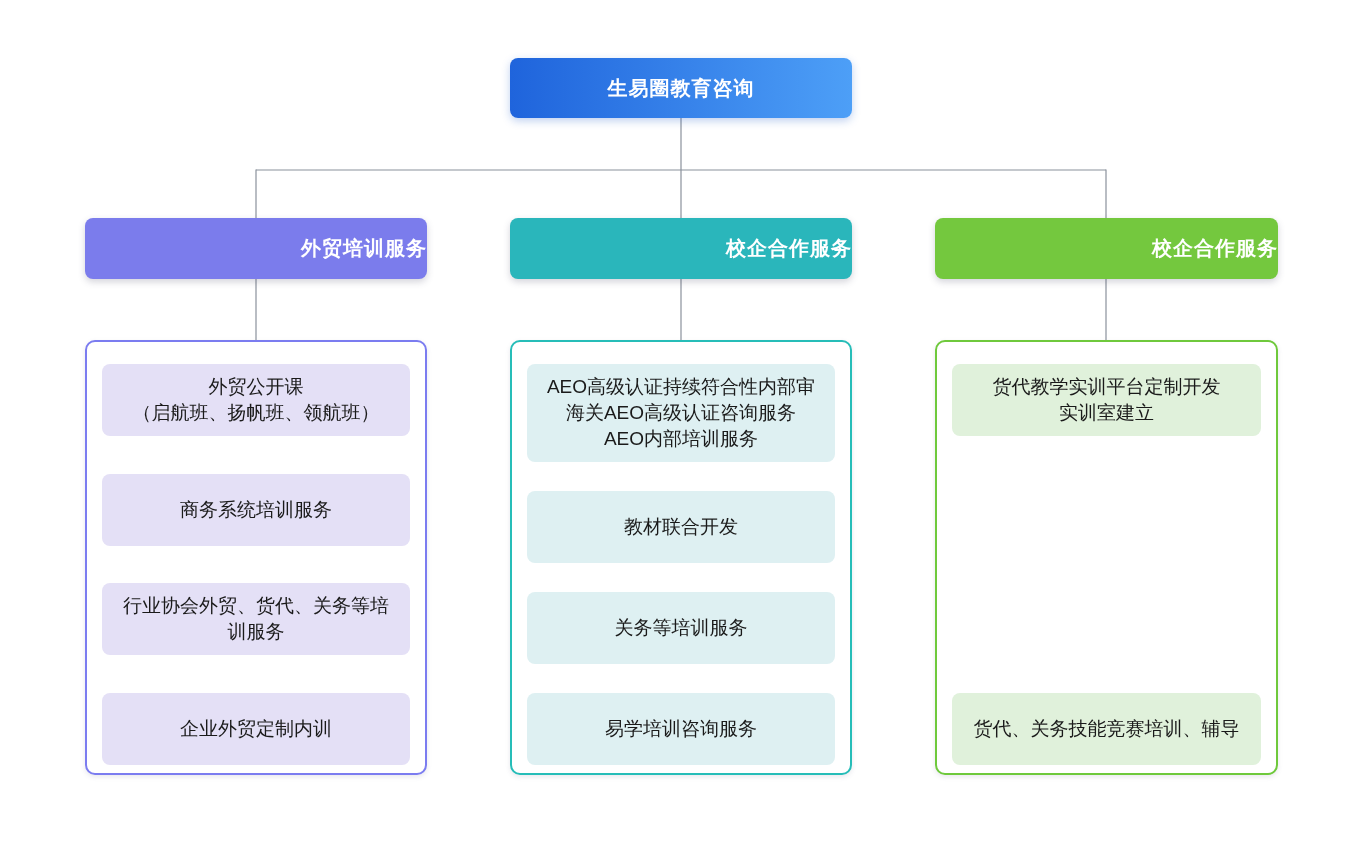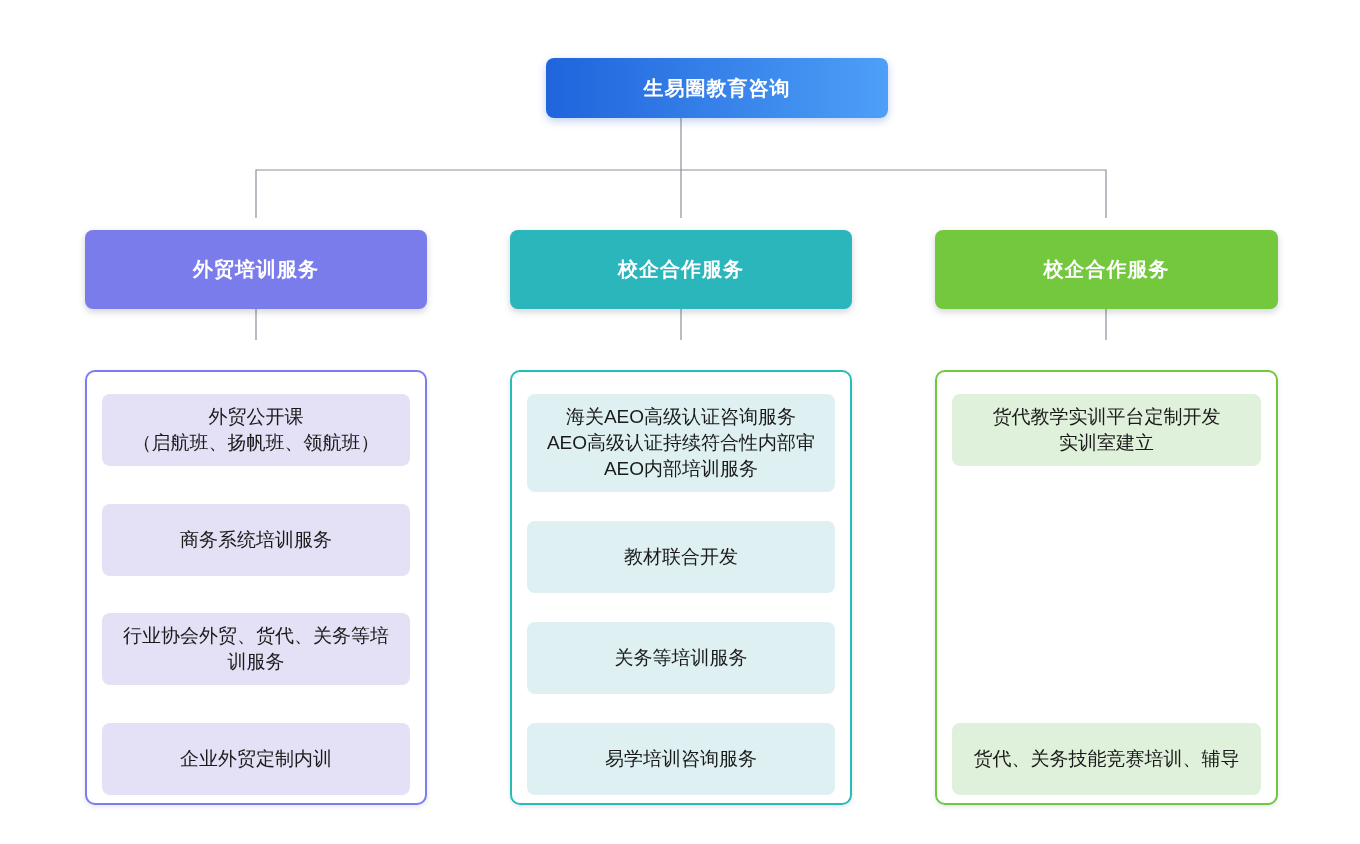--- a/index.html
+++ b/index.html
@@ -17,24 +17,23 @@
     box-shadow:0 3px 8px rgba(30,90,200,.28);
   }
   .root-node span { color:var(--header-text,#ffffff); font-size:20px; font-weight:bold; letter-spacing:1px; }
 
   .branch { position:absolute; top:218px; width:342px; }
   .branch.b0 { left:85px; }
   .branch.b1 { left:510px; }
   .branch.b2 { left:935px; width:343px; }
 
   .branch-header {
-    height:79px; border-radius:8px; background:var(--header-bg,#7b7cec);
-    display:flex; align-items:center; justify-content:center;
+    height:61px; border-radius:8px; background:var(--header-bg,#7b7cec);
+    display:flex; align-items:center; justify-content:flex-end;
     box-shadow:0 3px 7px rgba(60,60,90,.22);
-    margin-top:12px;
   }
   .branch-header span { color:var(--header-text,#ffffff); font-size:20px; font-weight:bold; letter-spacing:1px; }
 
   .branch-body {
     margin-top:61px; height:435px; background:#ffffff;
     border:2px solid var(--panel-border,#7b7cf0); border-radius:10px;
     padding:22px 15px 8px; display:flex; flex-direction:column; justify-content:space-between;
     box-shadow:0 2px 5px rgba(90,90,130,.14);
   }
 
@@ -54,21 +53,21 @@
     <line x1="681" y1="118" x2="681" y2="170"></line>
     <line x1="256" y1="170" x2="1106" y2="170"></line>
     <line x1="256" y1="169.4" x2="256" y2="218"></line>
     <line x1="681" y1="170" x2="681" y2="218"></line>
     <line x1="1106" y1="169.4" x2="1106" y2="218"></line>
     <line x1="256" y1="279" x2="256" y2="340"></line>
     <line x1="681" y1="279" x2="681" y2="340"></line>
     <line x1="1106" y1="279" x2="1106" y2="340"></line>
   </svg>
 
-  <div class="root-node" style="background: linear-gradient(90deg, rgb(31, 100, 220), rgb(77, 159, 247)); margin-left: 36px;">
+  <div class="root-node" style="background: linear-gradient(90deg, rgb(31, 100, 220), rgb(77, 159, 247));">
     <span>生易圈教育咨询</span>
   </div>
 
   <div class="branch b0" style="--header-bg: #7b7cec; --panel-border: #7b7cf0; --item-bg: #e4e0f6;">
     <div class="branch-header">
       <span>外贸培训服务</span>
     </div>
     <div class="branch-body">
       <div class="item">
         <span class="line">外贸公开课</span>
@@ -85,22 +84,22 @@
       </div>
     </div>
   </div>
 
   <div class="branch b1" style="--header-bg: #2ab6bb; --panel-border: #26bdb8; --item-bg: #def0f2;">
     <div class="branch-header">
       <span>校企合作服务</span>
     </div>
     <div class="branch-body">
       <div class="item">
+        <span class="line">AEO高级认证持续符合性内部审</span>
         <span class="line">海关AEO高级认证咨询服务</span>
-        <span class="line">AEO高级认证持续符合性内部审</span>
         <span class="line">AEO内部培训服务</span>
       </div>
       <div class="item">
         <span class="line">教材联合开发</span>
       </div>
       <div class="item">
         <span class="line">关务等培训服务</span>
       </div>
       <div class="item">
         <span class="line">易学培训咨询服务</span>

